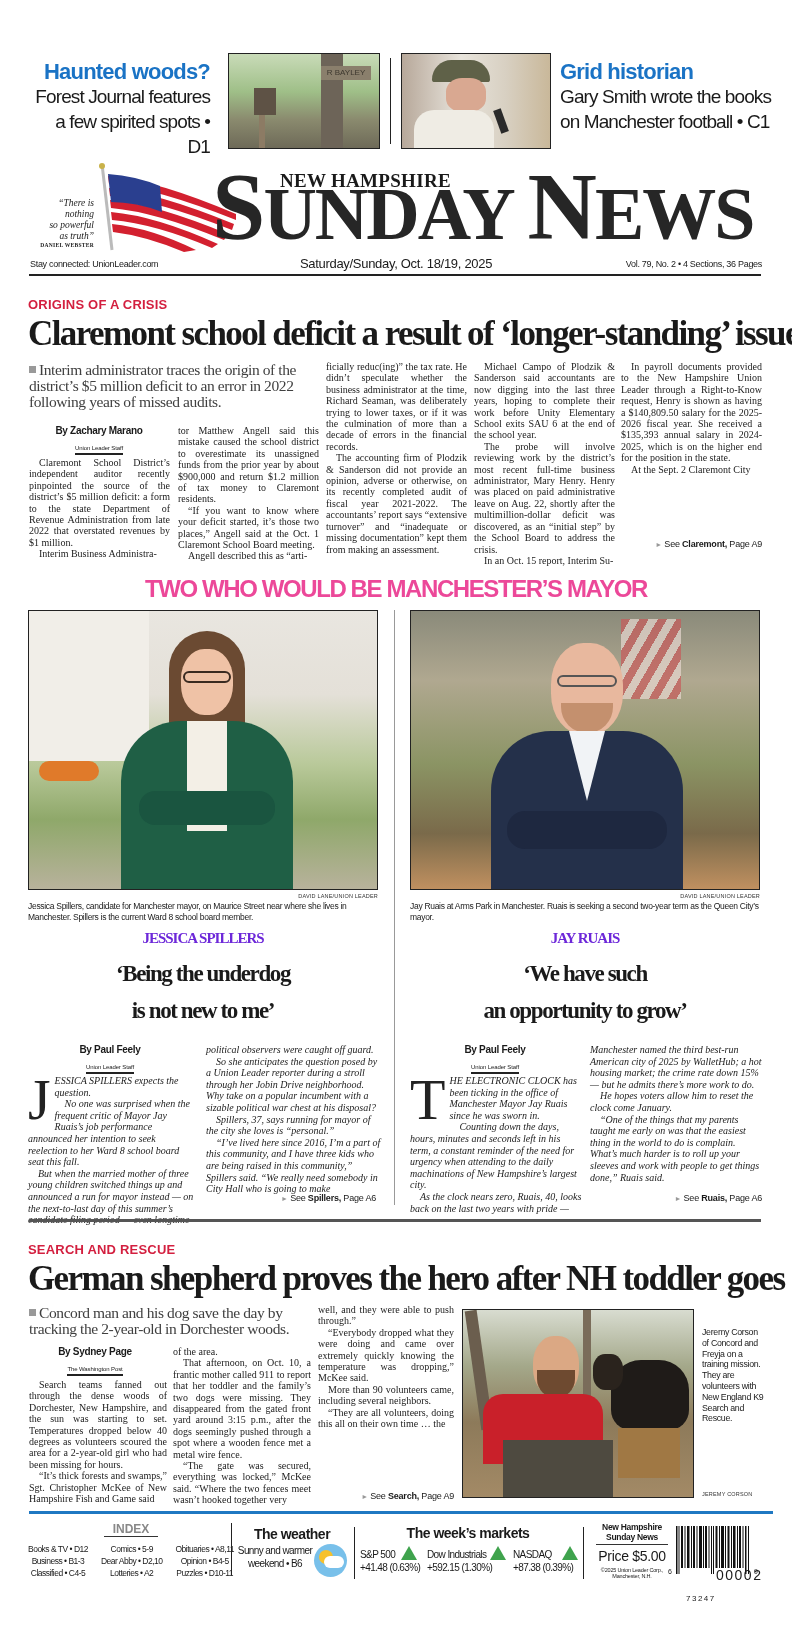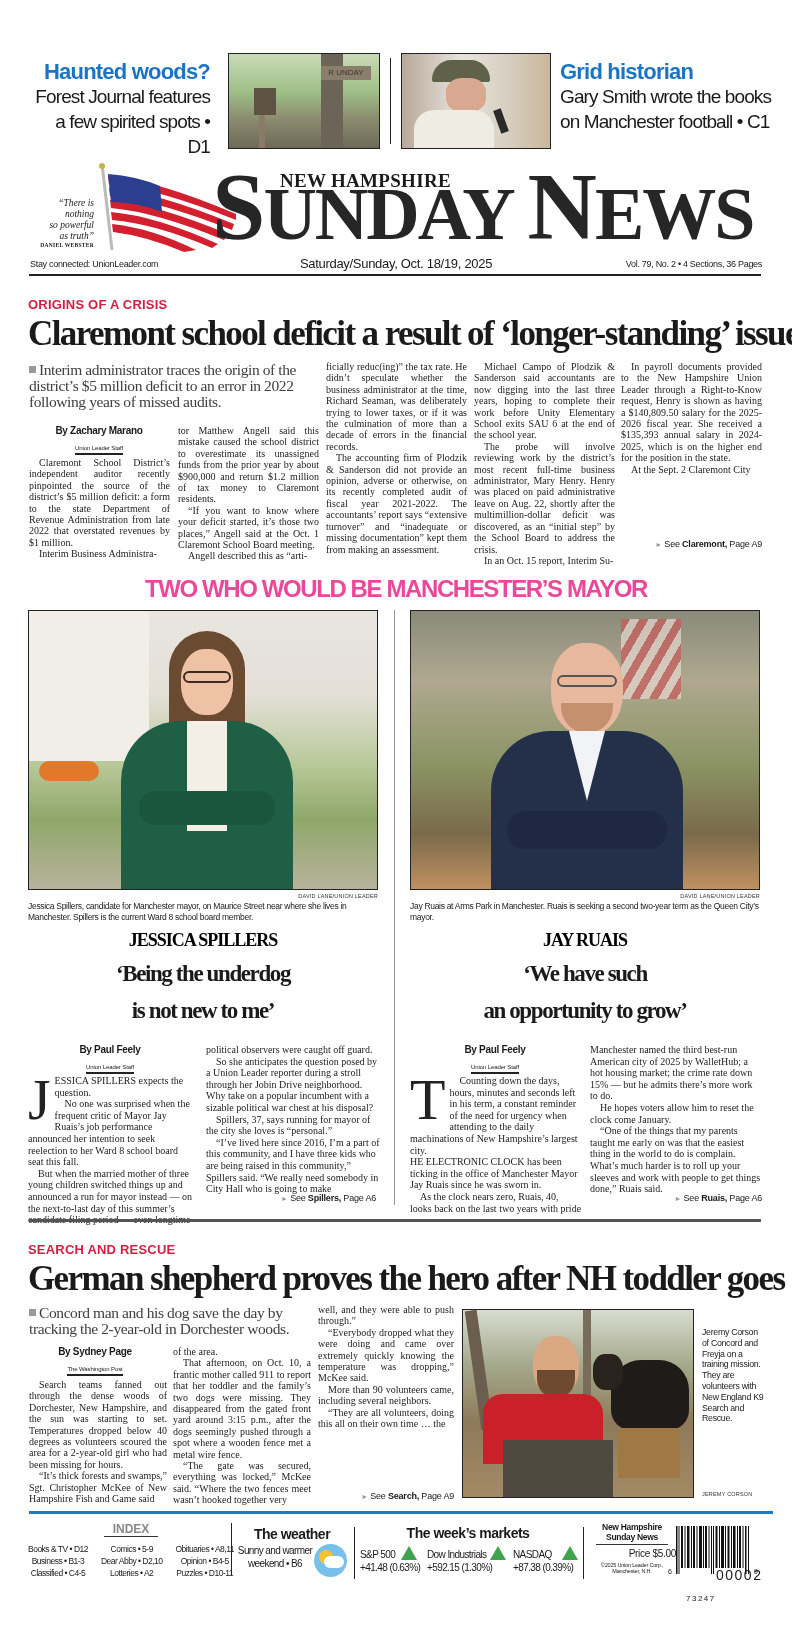--- a/index.html
+++ b/index.html
@@ -34,25 +34,25 @@
   .col p { text-indent: 10px; }
   .col p.noind { text-indent: 0; }
   .jump { font-family: "Liberation Sans", sans-serif; font-size: 9px; text-align: right; letter-spacing: -0.2px; }
   .jump b { font-weight: bold; }
   .jump .tri { color: #999; font-size: 7px; }
 
   .section-banner { font-family: "Liberation Sans", sans-serif; font-weight: bold; color: #ec4899; font-size: 24px; letter-spacing: -1.4px; text-align: center; }
   .photo { border: 1px solid #222; overflow: hidden; }
   .credit { font-family: "Liberation Sans", sans-serif; font-size: 5.5px; text-align: right; letter-spacing: 0.2px; color: #333; }
   .caption { font-family: "Liberation Sans", sans-serif; font-size: 8.5px; line-height: 10.5px; letter-spacing: -0.3px; }
-  .cand-name { font-weight: bold; font-size: 18px; color: #000000; text-align: center; letter-spacing: -1px; }
+  .cand-name { font-weight: bold; font-size: 15px; color: #6d28d9; text-align: center; letter-spacing: -1px; }
   .quote-head { font-weight: bold; font-size: 23px; text-align: center; letter-spacing: -1.4px; line-height: 37px; }
   .dropcap { float: left; font-size: 58px; line-height: 46px; margin: 2px 4px 0 0; font-weight: normal; }
   .story-col { font-size: 10px; line-height: 11.6px; text-align: left; color: #222; }
-  .story-col p { text-indent: 10px; }
+  .story-col p { text-indent: 10px; font-style: italic; }
 
   
   .footer-rule { background: #1f78c2; height: 3px; }
   .idx-title { font-family: "Liberation Sans", sans-serif; font-weight: bold; font-size: 12px; color: #888; text-align: center; }
   .idx-col { font-family: "Liberation Sans", sans-serif; font-size: 8.5px; line-height: 12px; text-align: center; letter-spacing: -0.5px; }
   .footer-head { font-family: "Liberation Sans", sans-serif; font-weight: bold; font-size: 13.5px; text-align: center; letter-spacing: -0.5px; }
   .footer-text { font-family: "Liberation Sans", sans-serif; font-size: 10px; letter-spacing: -0.6px; }
   .up-tri { width: 0; height: 0; border-left: 8px solid transparent; border-right: 8px solid transparent; border-bottom: 14px solid #3fa34d; display: inline-block; }
   .vrule { background: #222; width: 1px; }
 </style>
@@ -61,21 +61,21 @@
 
 <div class="abs" style="left:30px; top:60px; width:180px; text-align:right;">
   <div class="teaser-kicker">Haunted woods?</div>
   <div class="teaser-text">Forest Journal features</div>
   <div class="teaser-text">a few spirited spots • D1</div>
 </div>
 <div class="abs teaser-photo" style="left:228px; top:53px; width:152px; height:96px; background:linear-gradient(180deg,#c9dbb8 0%,#9fbf88 40%,#8a8a6e 70%,#6e6a58 100%);">
   <div class="abs" style="left:92px; top:0; width:22px; height:96px; background:#6d6458;"></div>
   <div class="abs" style="left:30px; top:40px; width:6px; height:56px; background:#8c7b64;"></div>
   <div class="abs" style="left:25px; top:34px; width:22px; height:27px; background:#5e5245;"></div>
-  <div class="abs sans" style="left:92px; top:12px; width:50px; height:14px; background:#8a7f6c; color:#3e382f; font-size:8px; text-align:center; line-height:14px;">R UNDAY</div>
+  <div class="abs sans" style="left:92px; top:12px; width:50px; height:14px; background:#8a7f6c; color:#3e382f; font-size:8px; text-align:center; line-height:14px;">R BAYLEY</div>
 </div>
 <div class="abs vrule" style="left:390px; top:58px; height:86px;"></div>
 <div class="abs teaser-photo" style="left:401px; top:53px; width:150px; height:96px; background:linear-gradient(90deg,#b7a89a 0%,#e8e4dc 40%,#d8d0c2 70%,#c9b89a 100%);">
   <div class="abs" style="left:30px; top:6px; width:58px; height:22px; background:#5f6148; border-radius:30px 30px 4px 4px;"></div>
   <div class="abs" style="left:44px; top:24px; width:40px; height:34px; background:#d9a891; border-radius:40%;"></div>
   <div class="abs" style="left:12px; top:56px; width:80px; height:40px; background:#efece4; border-radius:20px 20px 0 0;"></div>
   <div class="abs" style="left:95px; top:55px; width:8px; height:24px; background:#2a2a2a; transform:rotate(-20deg);"></div>
 </div>
 <div class="abs" style="left:560px; top:60px; width:220px;">
   <div class="teaser-kicker">Grid historian</div>
@@ -205,22 +205,22 @@
 <div class="abs quote-head" style="left:410px; width:350px; top:955px;">
   <div>‘We have such</div>
   <div>an opportunity to grow’</div>
 </div>
 <div class="abs byline" style="left:445px; top:1044px; width:100px;">
   <div class="name">By Paul Feely</div>
   <div class="org">Union Leader Staff</div>
 </div>
 <div class="abs story-col" style="left:410px; top:1075px; width:172px;">
   <span class="dropcap">T</span>
-  <p>Counting down the days, hours, minutes and seconds left in his term, a constant reminder of the need for urgency when attending to the daily machinations of New Hampshire’s largest city.</p>
-    <p style="text-indent:0">HE ELECTRONIC CLOCK has been ticking in the office of Manchester Mayor Jay Ruais since he was sworn in.</p>
+  <p style="text-indent:0">HE ELECTRONIC CLOCK has been ticking in the office of Manchester Mayor Jay Ruais since he was sworn in.</p>
+    <p>Counting down the days, hours, minutes and seconds left in his term, a constant reminder of the need for urgency when attending to the daily machinations of New Hampshire’s largest city.</p>
     <p>As the clock nears zero, Ruais, 40, looks back on the last two years with pride —</p>
 </div>
 <div class="abs story-col" style="left:590px; top:1044px; width:172px;">
   <p style="text-indent:0">Manchester named the third best-run American city of 2025 by WalletHub; a hot housing market; the crime rate down 15% — but he admits there’s more work to do.</p>
     <p>He hopes voters allow him to reset the clock come January.</p>
     <p>“One of the things that my parents taught me early on was that the easiest thing in the world to do is complain. What’s much harder is to roll up your sleeves and work with people to get things done,” Ruais said.</p>
 </div>
 <div class="abs jump" style="right:30px; top:1193px;">
   <span class="tri">►</span>
   <span>See </span><b>Ruais,</b><span> Page A6</span>
@@ -325,21 +325,21 @@
     <span class="footer-text">NASDAQ</span>
     <span class="up-tri"></span>
   </div>
   <div class="footer-text" style="margin-top:2px;">+87.38 (0.39%)</div>
 </div>
 <div class="abs vrule" style="left:583px; top:1527px; height:52px;"></div>
 
 <div class="abs sans" style="left:588px; top:1522px; width:88px; text-align:center;">
   <div style="font-weight:bold; font-size:8.5px; letter-spacing:-0.3px;">New Hampshire</div>
   <div style="font-weight:bold; font-size:8.5px; letter-spacing:-0.3px; border-bottom:1px solid #333; padding-bottom:2px; margin:0 8px;">Sunday News</div>
-  <div style="font-size:10px; margin-top:3px; letter-spacing:-0.3px;text-align:right;">Price $5.00</div>
+  <div style="font-size:14px; margin-top:3px; letter-spacing:-0.3px;">Price $5.00</div>
   <div style="font-size:5.5px; margin-top:3px; letter-spacing:-0.2px;">©2025 Union Leader Corp.,</div>
   <div style="font-size:5.5px; letter-spacing:-0.2px;">Manchester, N.H.</div>
 </div>
 
 <div class="abs" style="left:668px; top:1526px; width:96px; height:52px;">
   <svg width="96" height="52" viewBox="0 0 96 52">
     <g fill="#111">
       <rect x="8" y="0" width="1.5" height="48"></rect>
         <rect x="10.5" y="0" width="1" height="48"></rect>
       <rect x="13" y="0" width="2" height="42"></rect>

